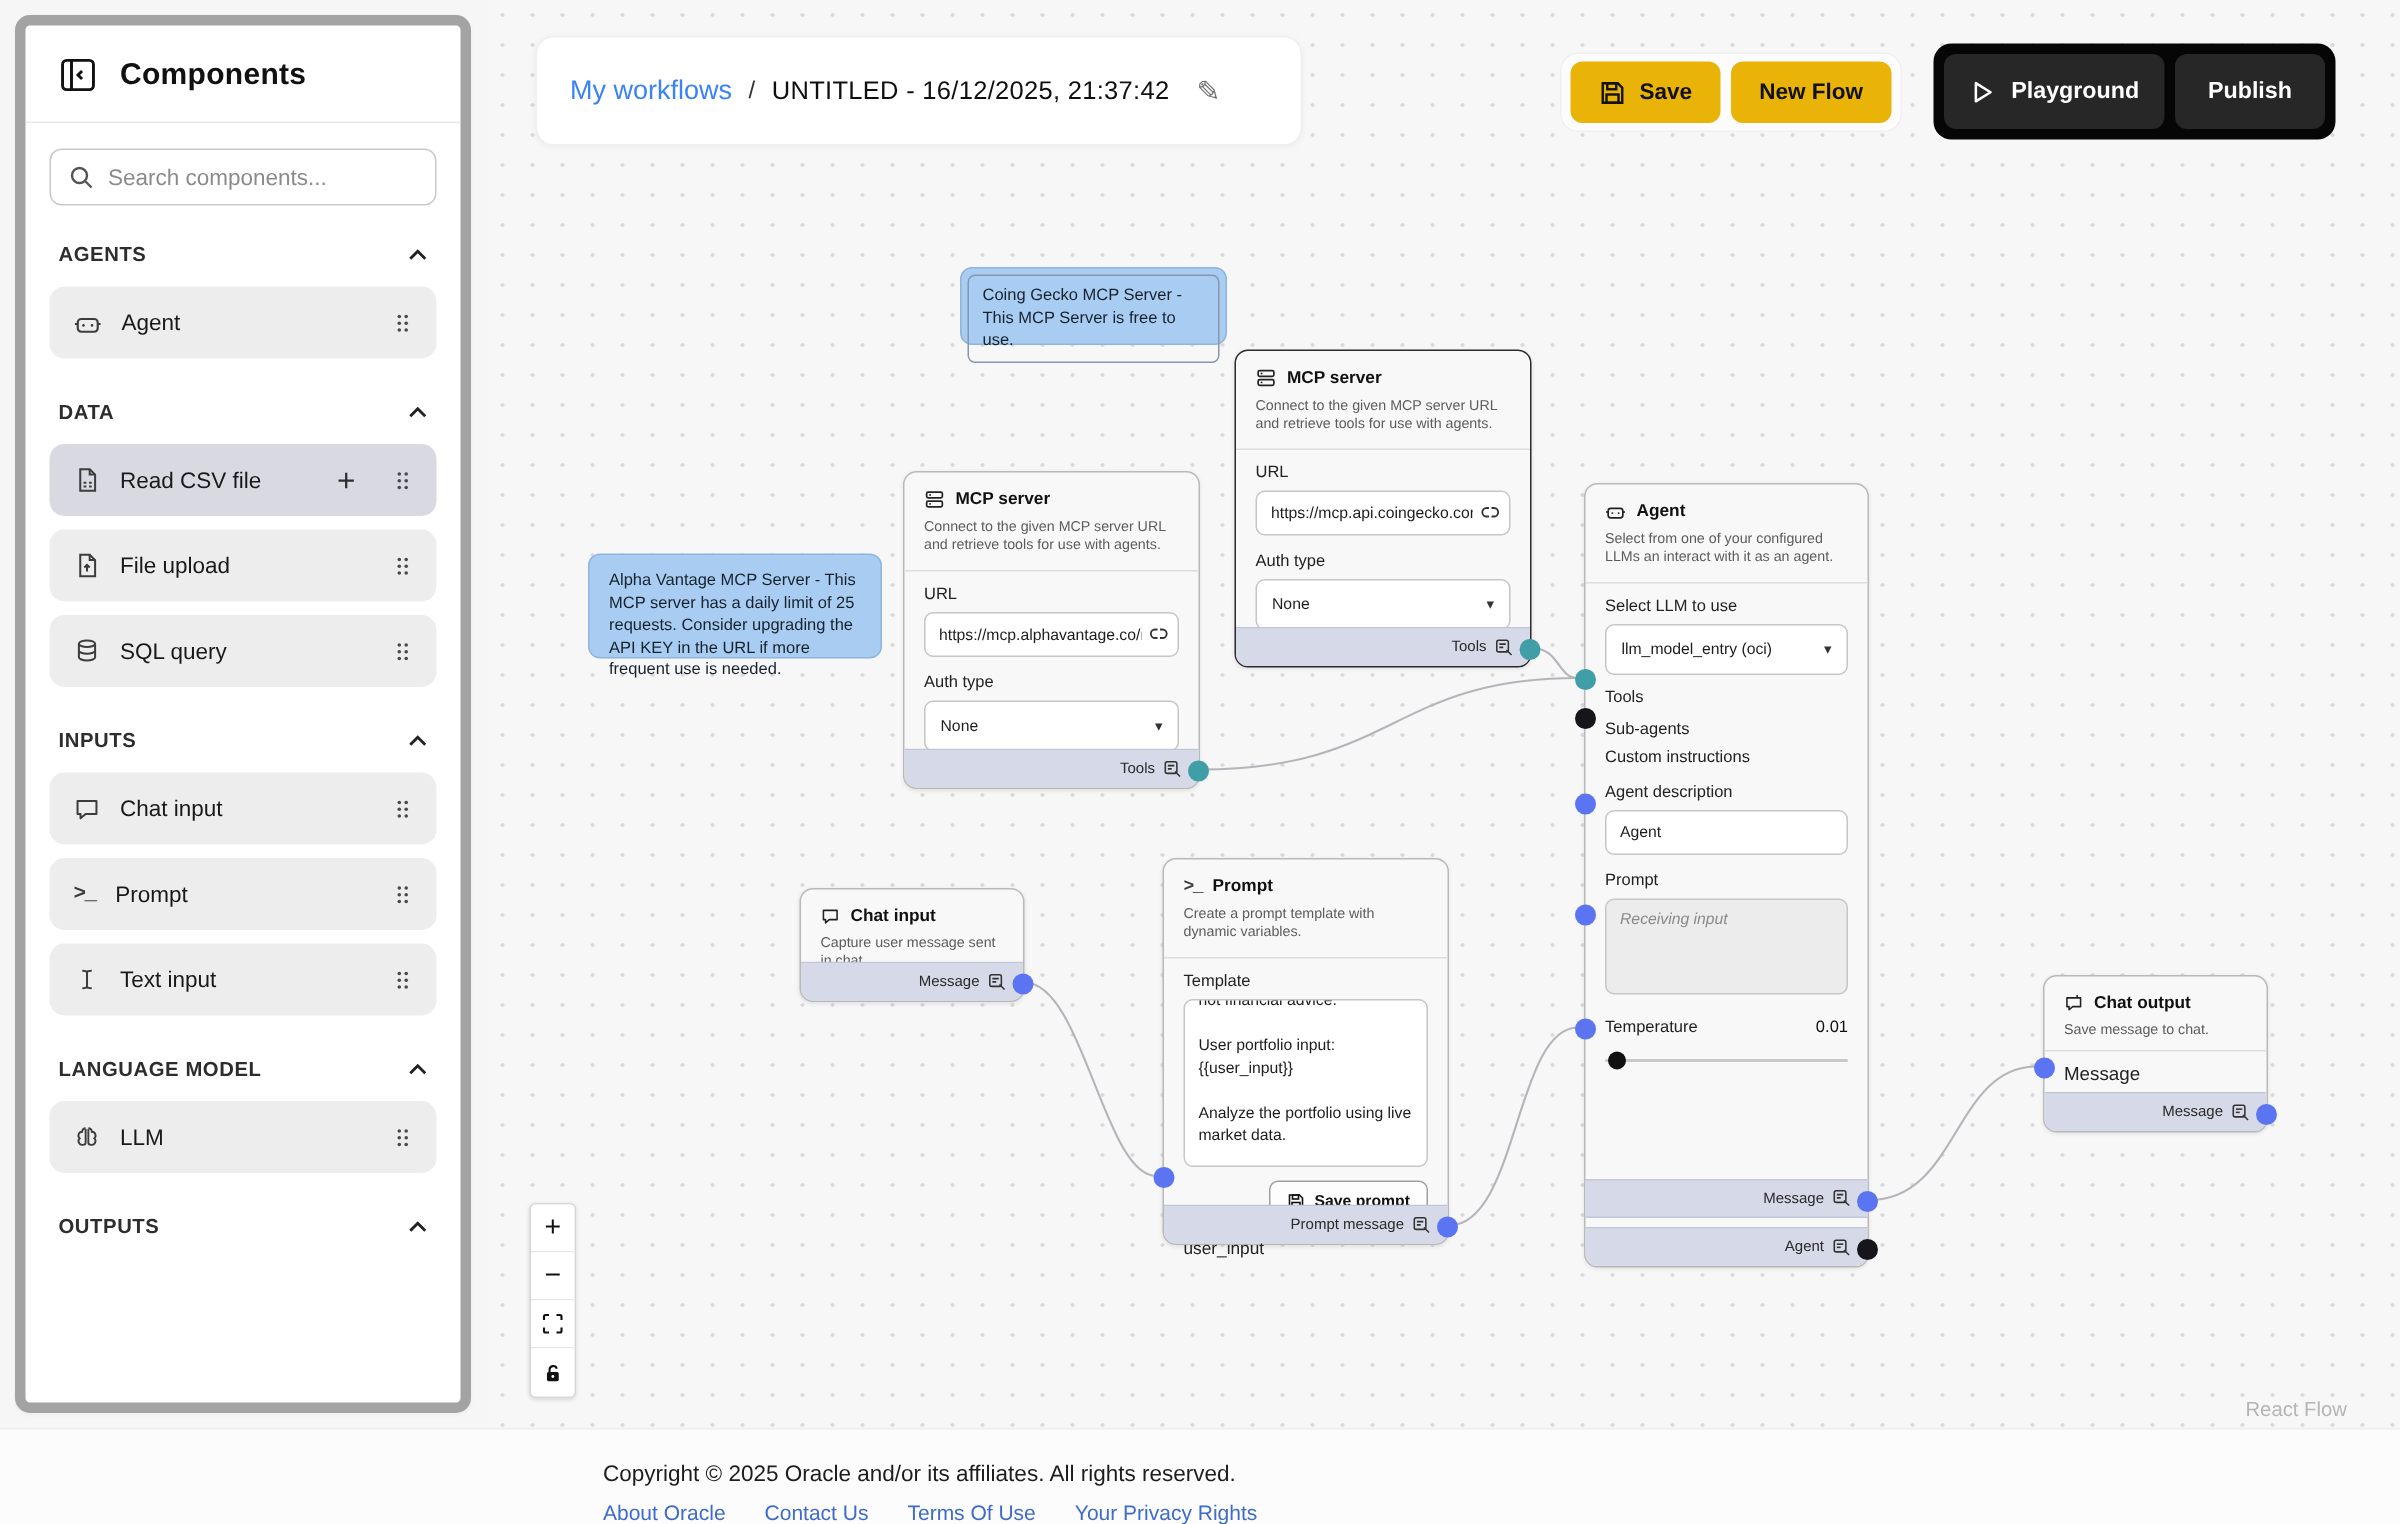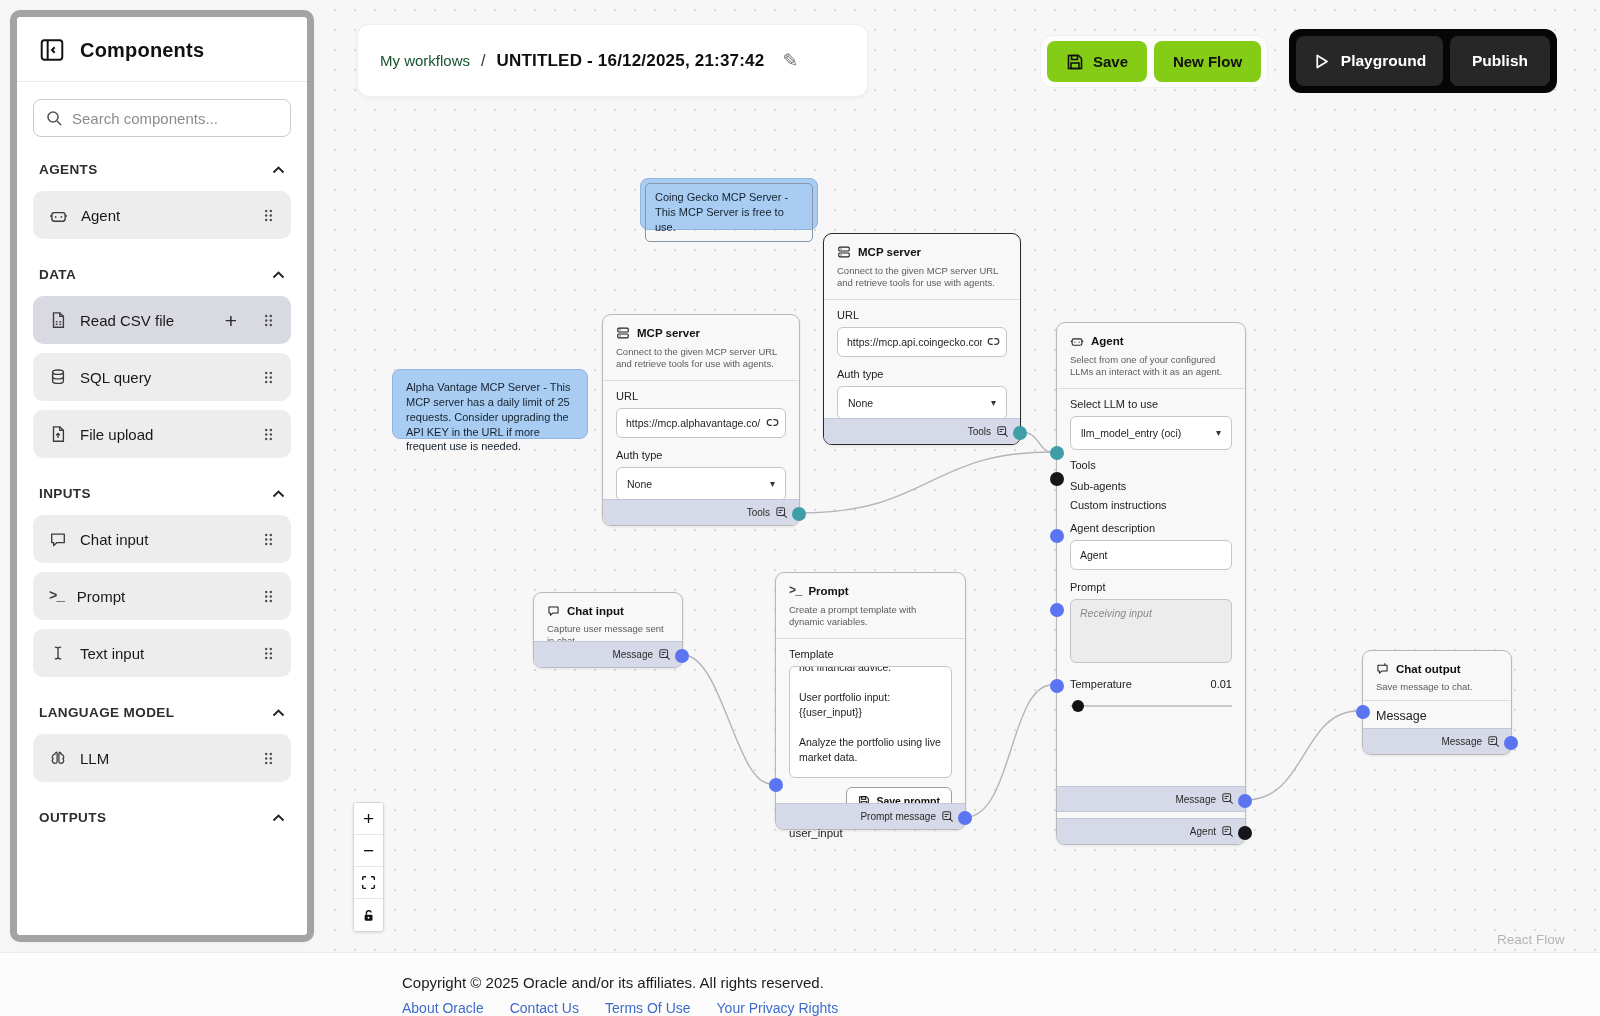--- a/index.html
+++ b/index.html
@@ -42,32 +42,32 @@
   .s-plus { font-size:21px; color:#2e2e2e; margin-right:12px; font-weight:400; cursor:pointer; line-height:1; }
   .drag { display:flex; cursor:grab; padding:2px; }
   .term-glyph { font-family:"Liberation Mono", monospace; font-weight:700; font-size:12px; color:#3c3c3c; letter-spacing:-1px; }
 
   
   .crumb-card {
     position:absolute; left:357px; top:24px; width:511px; height:73px; z-index:5;
     background:#fff; border:1px solid #efefef; border-radius:12px; box-shadow:0 1px 4px rgba(0,0,0,.05);
     display:flex; align-items:center; padding:0 22px;
   }
-  .crumb-root { font-size:15px; color:#14532d; cursor:pointer; }
+  .crumb-root { font-size:18px; color:#3b82f6; cursor:pointer; }
   .crumb-sep { font-size:16px; color:#333; margin:0 11px; }
-  .crumb-title { font-size:17px; font-weight:700; color:#0f0f0f; letter-spacing:.2px; }
+  .crumb-title { font-size:17px; font-weight:400; color:#0f0f0f; letter-spacing:.2px; }
   .crumb-pencil { font-size:19px; color:#6f6f6f; margin-left:18px; cursor:pointer; }
 
   .btns-light {
     position:absolute; left:1040px; top:35px; width:228px; height:53px; z-index:5;
     background:#fcfcfc; border:1px solid #f0f0f0; border-radius:12px;
     display:flex; align-items:center; gap:7px; padding:6px;
   }
   .btn-light {
-    height:41px; border:none; border-radius:8px; background:#84cc16; color:#111;
+    height:41px; border:none; border-radius:8px; background:#eab308; color:#111;
     font-size:15px; font-weight:600; font-family:"Liberation Sans", sans-serif;
     display:flex; align-items:center; justify-content:center; gap:9px; cursor:pointer;
   }
   .btn-save { width:100px; } .btn-newflow { width:107px; }
 
   .btns-dark {
     position:absolute; left:1289px; top:29px; width:268px; height:64px; z-index:5;
     background:#060606; border-radius:12px; display:flex; align-items:center; gap:7px; padding:7px;
   }
   .btn-dark {
@@ -255,49 +255,49 @@
                 <circle cx="6.8" cy="6.5" r="1.2"></circle>
                 <circle cx="2.2" cy="11" r="1.2"></circle>
                 <circle cx="6.8" cy="11" r="1.2"></circle>
               </g>
             </svg>
       </span>
     </div>
     <div class="s-item">
       <span>
         <svg class="ic" width="18" height="18" viewBox="0 0 20 20" fill="none" stroke="#3c3c3c" stroke-width="1.5">
-          <ellipse cx="10" cy="4.6" rx="6" ry="2.4"></ellipse>
-              <path d="M4 4.6v10c0 1.3 2.7 2.4 6 2.4s6-1.1 6-2.4v-10"></path>
-              <path d="M4 9.6c0 1.3 2.7 2.4 6 2.4s6-1.1 6-2.4"></path>
-        </svg>
-      </span>
-      <span class="s-label">SQL query</span>
+          <path d="M5 2h7l4 4v12H5z"></path>
+              <path d="M12 2v4h4"></path>
+              <line x1="10" y1="14.5" x2="10" y2="9.8"></line>
+              <polyline points="8,11.5 10,9.5 12,11.5"></polyline>
+        </svg>
+      </span>
+      <span class="s-label">File upload</span>
       <span class="drag">
         <svg class="ic" width="9" height="13" viewBox="0 0 9 13">
               <g fill="#4a4a4a">
                 <circle cx="2.2" cy="2" r="1.2"></circle>
                 <circle cx="6.8" cy="2" r="1.2"></circle>
                 <circle cx="2.2" cy="6.5" r="1.2"></circle>
                 <circle cx="6.8" cy="6.5" r="1.2"></circle>
                 <circle cx="2.2" cy="11" r="1.2"></circle>
                 <circle cx="6.8" cy="11" r="1.2"></circle>
               </g>
             </svg>
       </span>
     </div>
     <div class="s-item">
       <span>
         <svg class="ic" width="18" height="18" viewBox="0 0 20 20" fill="none" stroke="#3c3c3c" stroke-width="1.5">
-          <path d="M5 2h7l4 4v12H5z"></path>
-              <path d="M12 2v4h4"></path>
-              <line x1="10" y1="14.5" x2="10" y2="9.8"></line>
-              <polyline points="8,11.5 10,9.5 12,11.5"></polyline>
-        </svg>
-      </span>
-      <span class="s-label">File upload</span>
+          <ellipse cx="10" cy="4.6" rx="6" ry="2.4"></ellipse>
+              <path d="M4 4.6v10c0 1.3 2.7 2.4 6 2.4s6-1.1 6-2.4v-10"></path>
+              <path d="M4 9.6c0 1.3 2.7 2.4 6 2.4s6-1.1 6-2.4"></path>
+        </svg>
+      </span>
+      <span class="s-label">SQL query</span>
       <span class="drag">
         <svg class="ic" width="9" height="13" viewBox="0 0 9 13">
               <g fill="#4a4a4a">
                 <circle cx="2.2" cy="2" r="1.2"></circle>
                 <circle cx="6.8" cy="2" r="1.2"></circle>
                 <circle cx="2.2" cy="6.5" r="1.2"></circle>
                 <circle cx="6.8" cy="6.5" r="1.2"></circle>
                 <circle cx="2.2" cy="11" r="1.2"></circle>
                 <circle cx="6.8" cy="11" r="1.2"></circle>
               </g>

